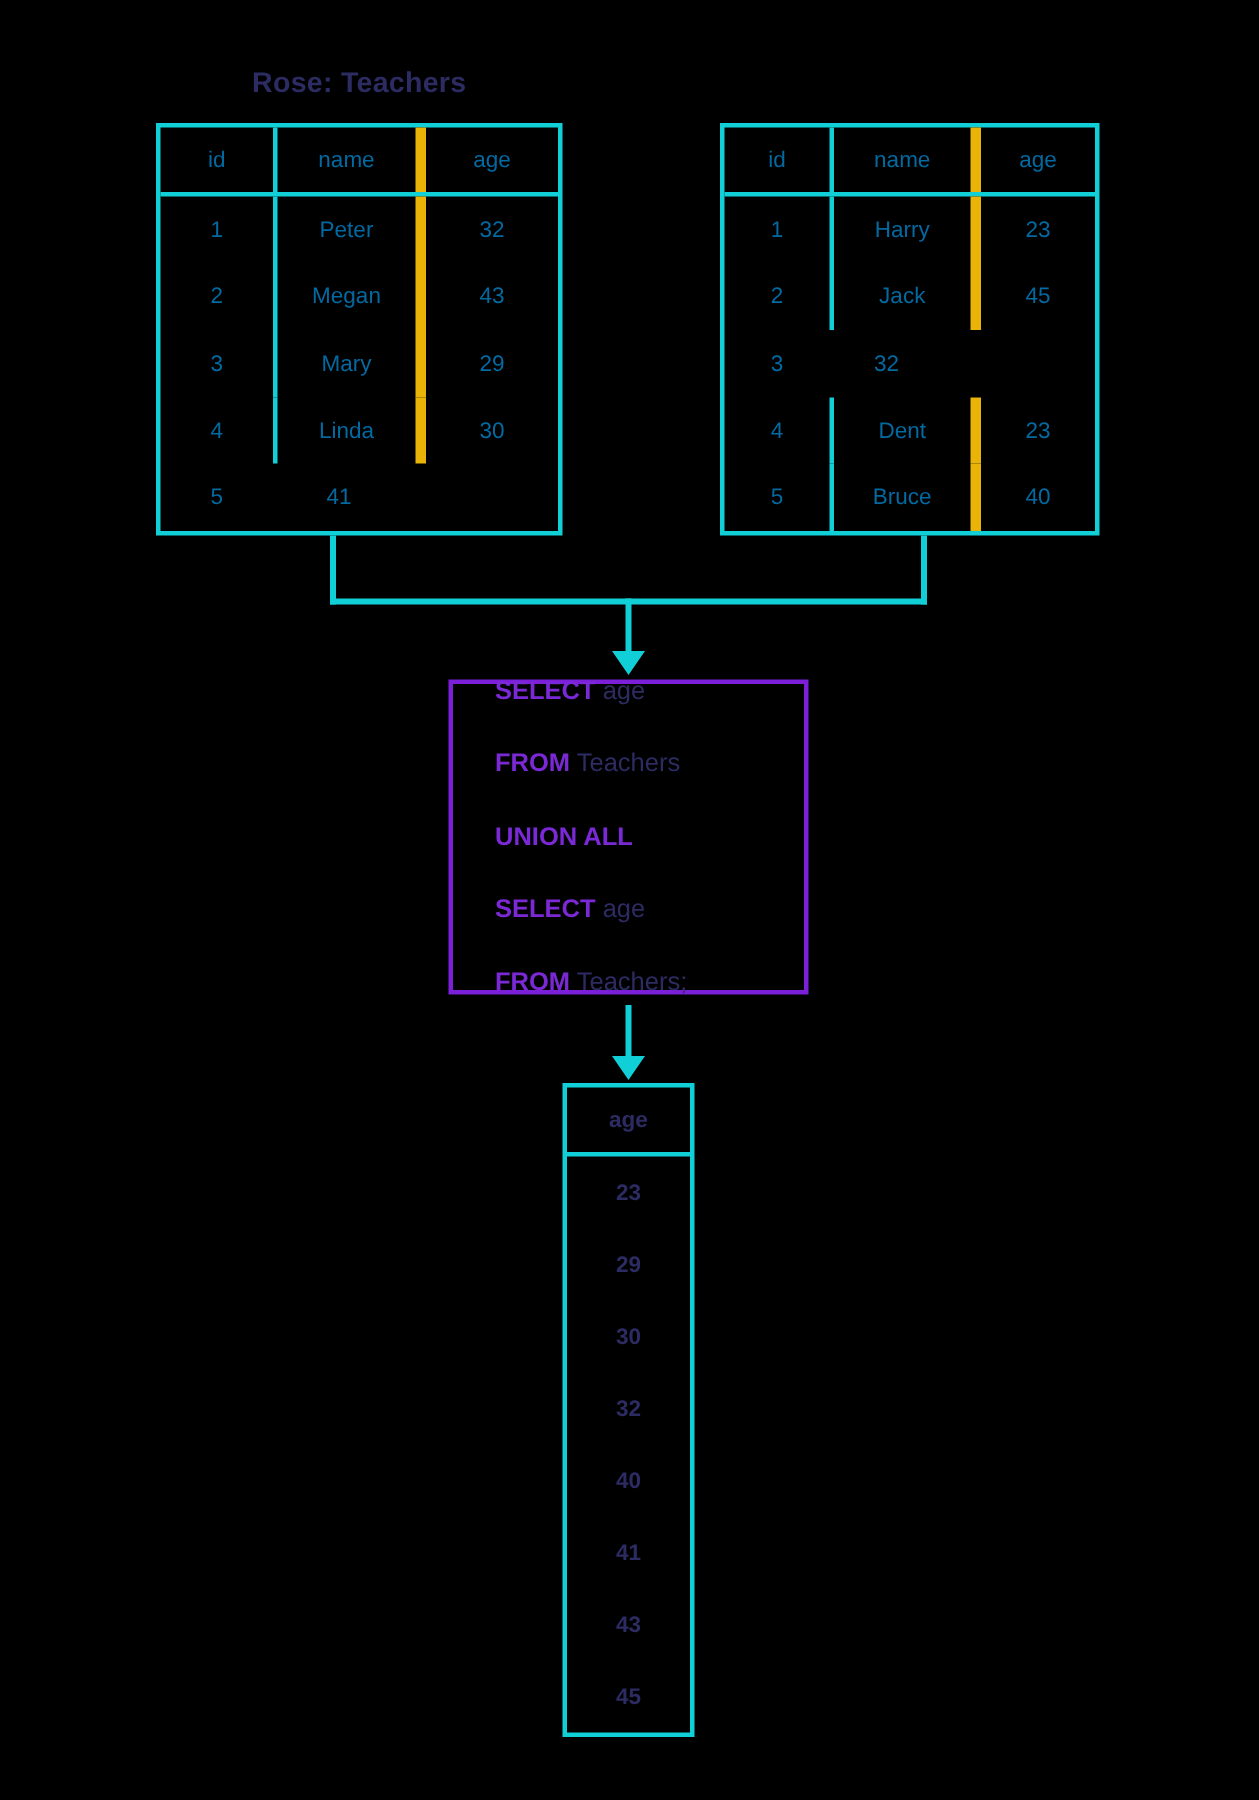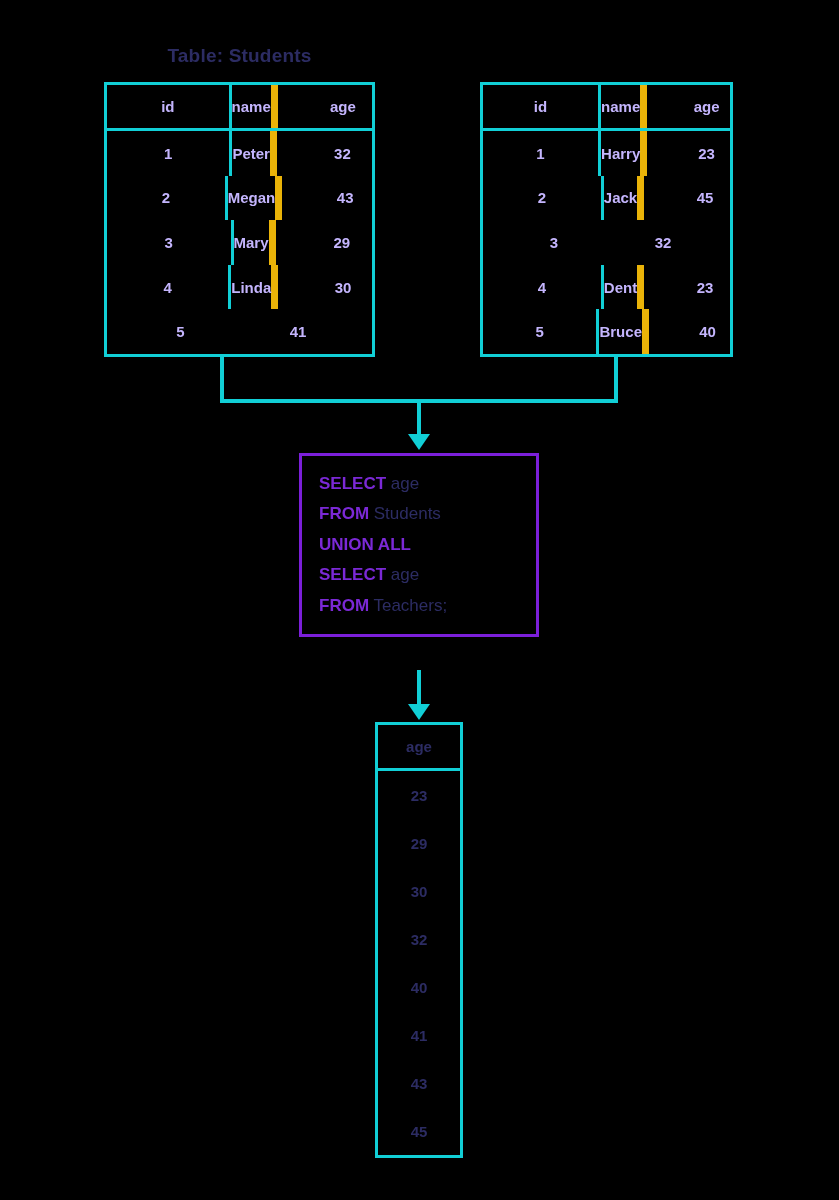--- a/index.html
+++ b/index.html
@@ -58,25 +58,24 @@
     flex-direction: column;
   }
   .src-table .body-row {
     flex: 1;
     display: flex;
   }
   .cell {
     display: flex;
     align-items: center;
     justify-content: center;
-    color: #c4b5fd;
+    color: #0369a1;
     font-size: 15px;
-    font-weight: 700;
-    box-sizing: border-box;
-    margin-left: 36px;
+    font-weight: 400;
+    box-sizing: border-box;
   }
   .hdr-row .cell { font-size: 15px; }
   .col-id     { width: 75px; }
   .col-name   { flex: 1; border-left: 3px solid #11cfd6; border-right: 7px solid #eab308; box-sizing: border-box; }
   .col-age    { width: 88px; }
   #table-students .col-id { width: 70px; }
   #table-students .col-age { width: 76px; }
 
   
   .ln { position: absolute; background: #11cfd6; }
@@ -95,27 +94,28 @@
   }
   #arrow-to-sql   { left: 408px; top: 434px; }
 
   #stem-to-result { left: 417px; top: 670px;  width: 4px;  height: 36px; }
   #arrow-to-result{ left: 408px; top: 704px; }
 
   
   #sql-box {
     position: absolute;
     left: 299px; top: 453px;
-    width: 240px; height: 184px;
+    width: 240px; height: 210px;
     border: 3px solid #7b1fd9;
     box-sizing: border-box;
     display: flex;
     flex-direction: column;
     justify-content: center;
-    padding-left: 17px;
+    padding-left: 28px;
+    gap: 18px;
   }
   .sql-line {
     font-size: 17px;
     line-height: 30.5px;
     color: #2c2c63;
     white-space: nowrap;
   }
   .kw {
     color: #7b29d6;
     font-weight: 700;
@@ -156,21 +156,21 @@
     color: #2c2c63;
     font-size: 15px;
     font-weight: 700;
   }
 </style>
 </head>
 <body>
 
 <div class="stage">
 
-  <div class="tbl-title" id="title-teachers">Table: Students</div>
+  <div class="tbl-title" id="title-teachers">Rose: Teachers</div>
 
   <div class="src-table" id="table-teachers">
     <div class="hdr-row">
       <div class="cell col-id">id</div>
       <div class="cell col-name">name</div>
       <div class="cell col-age">age</div>
     </div>
     <div class="body-rows">
       <div class="body-row">
         <div class="cell col-id">1</div>
@@ -237,21 +237,21 @@
   <div class="ln" id="drop-right"></div>
   <div class="ln" id="join-bar"></div>
   <div class="ln" id="stem-to-sql"></div>
   <div class="arrow-down" id="arrow-to-sql"></div>
 
   <div id="sql-box">
     <div class="sql-line">
       <span class="kw">SELECT</span><span class="ident"> age</span>
     </div>
     <div class="sql-line">
-      <span class="kw">FROM</span><span class="ident"> Students</span>
+      <span class="kw">FROM</span><span class="ident"> Teachers</span>
     </div>
     <div class="sql-line">
       <span class="kw">UNION ALL</span><span class="ident"></span>
     </div>
     <div class="sql-line">
       <span class="kw">SELECT</span><span class="ident"> age</span>
     </div>
     <div class="sql-line">
       <span class="kw">FROM</span><span class="ident"> Teachers;</span>
     </div>

